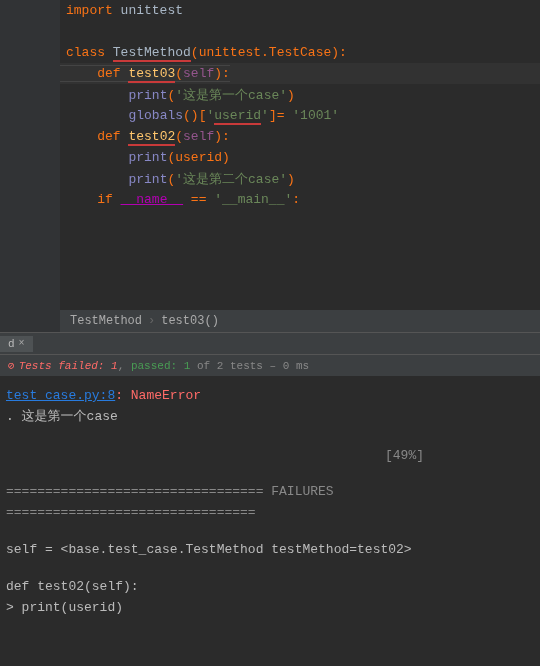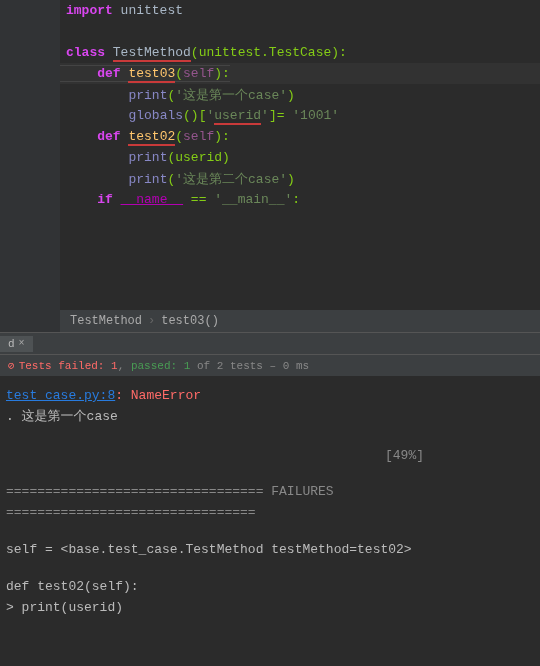--- a/index.html
+++ b/index.html
@@ -17,26 +17,26 @@
     position: absolute; left: 0; top: 0; width: 60px;
     background: #313335; height: 100%;
   }
   .line { display: flex; height: 21px; align-items: center; }
   .lineno { width: 24px; text-align: right; color: #606366; font-size: 12px; padding-right: 4px;}
   .icons { width: 36px; display: flex; justify-content: center; align-items: center; }
   .code { padding-left: 6px; font-size: 13px; white-space: pre; }
   .line4 { background: #323232; }
   .line4 .code { border-top: 1px solid #444; border-bottom: 1px solid #444;}
 
-  .kw { color: #d946ef; font-weight: bold; }
+  .kw { color: #f97316; }
   .fn { color: #ffc66d; }
   .cls { color: #a9b7c6; }
   .str { color: #6a8759; }
   .param { color: #94558d; text-align: center; }
-  .op { color: #84cc16; }
+  .op { color: #f97316; }
   .builtin { color: #8888c6; }
   .dunder { color: #b200b2; text-decoration: underline; }
   .redline { border-bottom: 2px solid #c93a3a; }
 
   .run-icon { color:#499c54; font-size:12px;}
   .bulb { color:#ffc66d; font-size:12px;}
   .minus { color:#606366; font-size:10px;}
 
   .breadcrumb {
     position: absolute; left:60px; bottom:0; right:0; height:22px;
@@ -47,21 +47,21 @@
 
   .tabs { height:22px; background:#3c3f41; border-top:1px solid #555; display:flex; align-items:center;}
   .tab { padding:2px 8px; font-size:11px; color:#bbb; background:#4e5254; display:flex; align-items:center; gap:4px;}
   .tab-close { color:#aaa; font-size:10px;}
 
   .statusbar {
     height:22px; background:#3c3f41; border-top:1px solid #555;
     display:flex; align-items:center; padding:0 8px; font-size:11px; color:#888;
   }
   .warn-icon { color:#ff6b68; margin-right:4px;}
-  .fail { color:#ff6b68;}
+  .fail { color:#ff6b68;font-style:italic;}
   .pass { color:#499c54;}
 
   .console {
     background:#2b2b2b; padding:10px 6px 6px 6px; font-size:13px;
     color:#bbbbbb; height:260px; overflow:hidden; line-height:1.6;
   }
   .link { color:#287bde; text-decoration: underline;}
   .err { color:#ff6b68;}
   .progress { color:#888; text-align:right; padding-right:110px; margin-top:18px;}
   .hr-line { color:#888; margin-top:16px; letter-spacing:0;}

